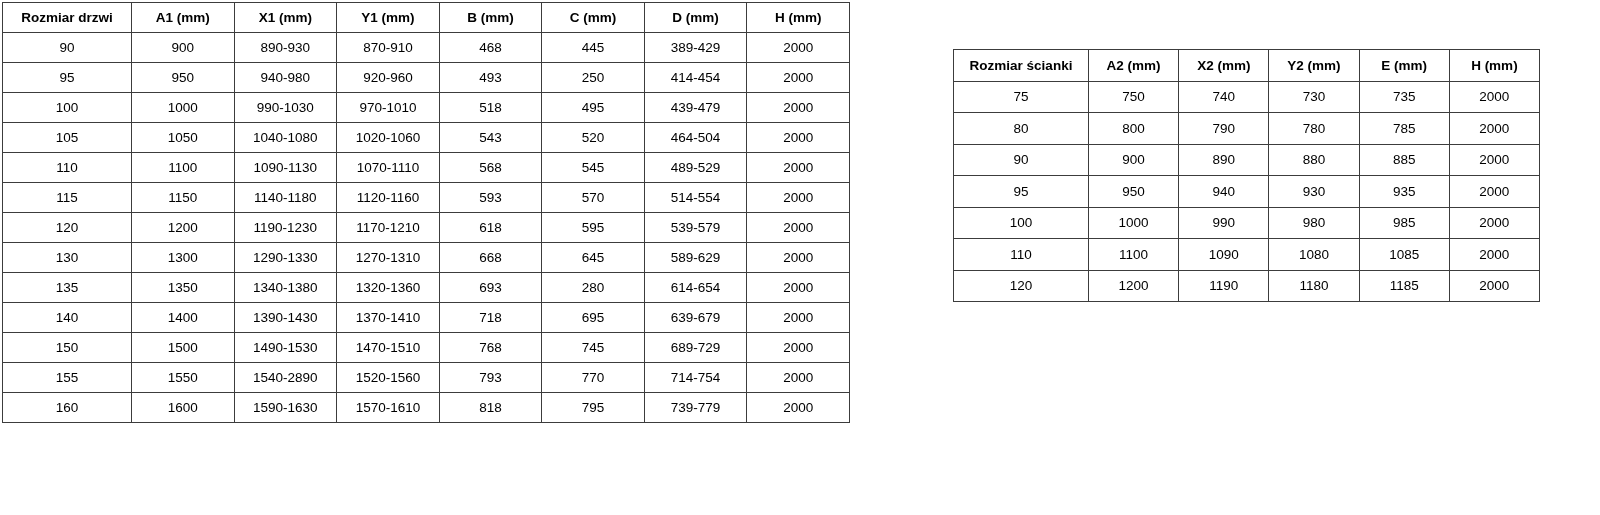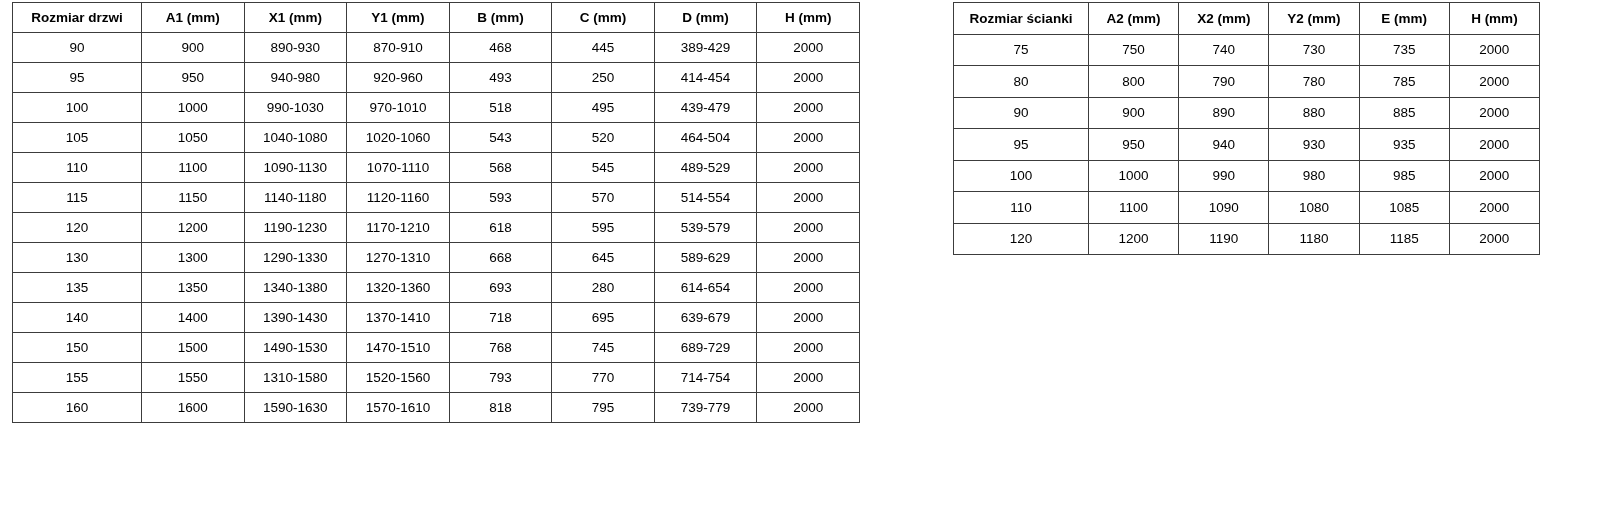--- a/index.html
+++ b/index.html
@@ -30,29 +30,30 @@
     vertical-align: middle;
     overflow: hidden;
     white-space: nowrap;
     font-weight: normal;
   }
   table.spec-table th {
     font-weight: bold;
   }
   
   #door-table {
-    left: 12px;
+    left: 2px;
     width: 848px;
   }
   #door-table th, #door-table td { height: 29px; }
   #door-table th:first-child { width: 128px; }
   
   #wall-table {
     left: 953px;
     width: 587px;
+    margin-top: 47px;
   }
   #wall-table th, #wall-table td { height: 30.5px; }
   #wall-table th:first-child { width: 134px; }
 </style>
 </head>
 <body>
 
 <table id="door-table" class="spec-table">
     <thead>
       <tr>
@@ -173,21 +174,21 @@
         <td>1490-1530</td>
         <td>1470-1510</td>
         <td>768</td>
         <td>745</td>
         <td>689-729</td>
         <td>2000</td>
       </tr>
       <tr>
         <td>155</td>
         <td>1550</td>
-        <td>1310-1580</td>
+        <td>1540-2890</td>
         <td>1520-1560</td>
         <td>793</td>
         <td>770</td>
         <td>714-754</td>
         <td>2000</td>
       </tr>
       <tr>
         <td>160</td>
         <td>1600</td>
         <td>1590-1630</td>

